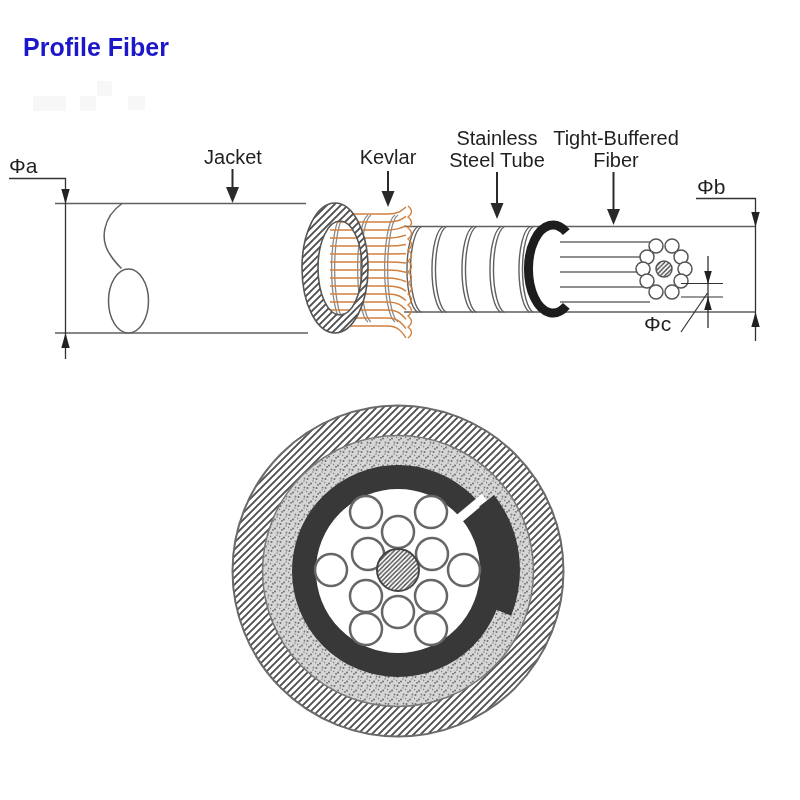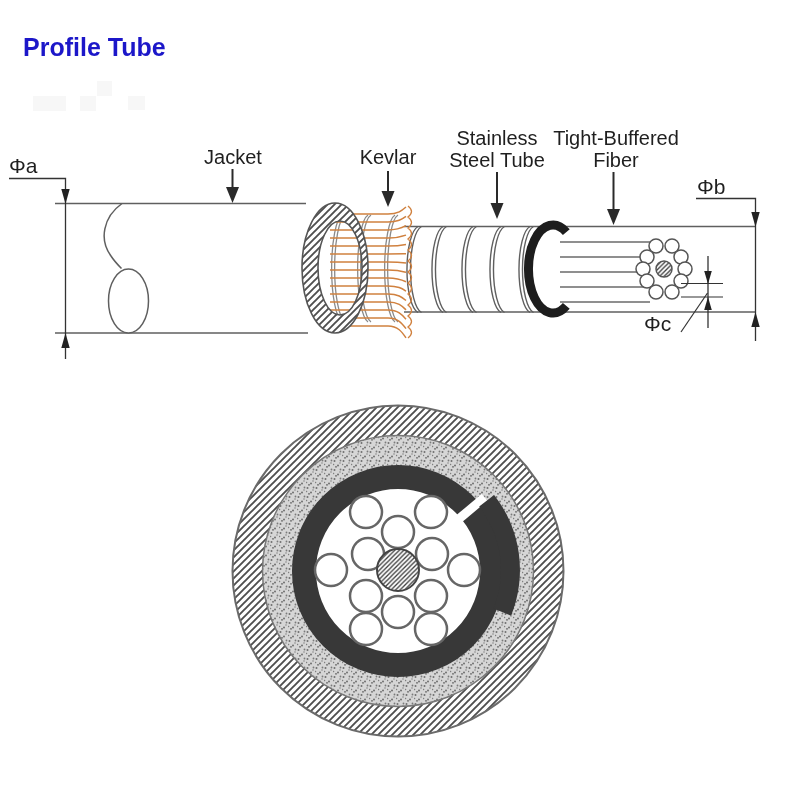--- a/index.html
+++ b/index.html
@@ -8,21 +8,21 @@
   #title{position:absolute;left:23px;top:33px;font-size:25px;font-weight:bold;letter-spacing:0px;}
   .wm{position:absolute;background:#f7f7f7;}
   svg{position:absolute;left:0;top:0;}
   text{font-family:"Liberation Sans",sans-serif;fill:#1f1f1f;}
 </style>
 </head>
 <body>
 
 <div id="stage">
 
-  <div id="title" style="color: rgb(28, 23, 201);">Profile Tube</div>
+  <div id="title" style="color: rgb(28, 23, 201);">Profile Fiber</div>
 
   <div class="wm" style="left:33px;top:96px;width:33px;height:15px"></div>
   <div class="wm" style="left:80px;top:96px;width:16px;height:15px"></div>
   <div class="wm" style="left:97px;top:81px;width:15px;height:15px"></div>
   <div class="wm" style="left:128px;top:96px;width:17px;height:14px"></div>
 
   <svg width="800" height="800" viewBox="0 0 800 800">
     <defs>
       <pattern id="hatch" width="7" height="7" patternUnits="userSpaceOnUse">
         <rect width="7" height="7" fill="#ffffff"></rect>

